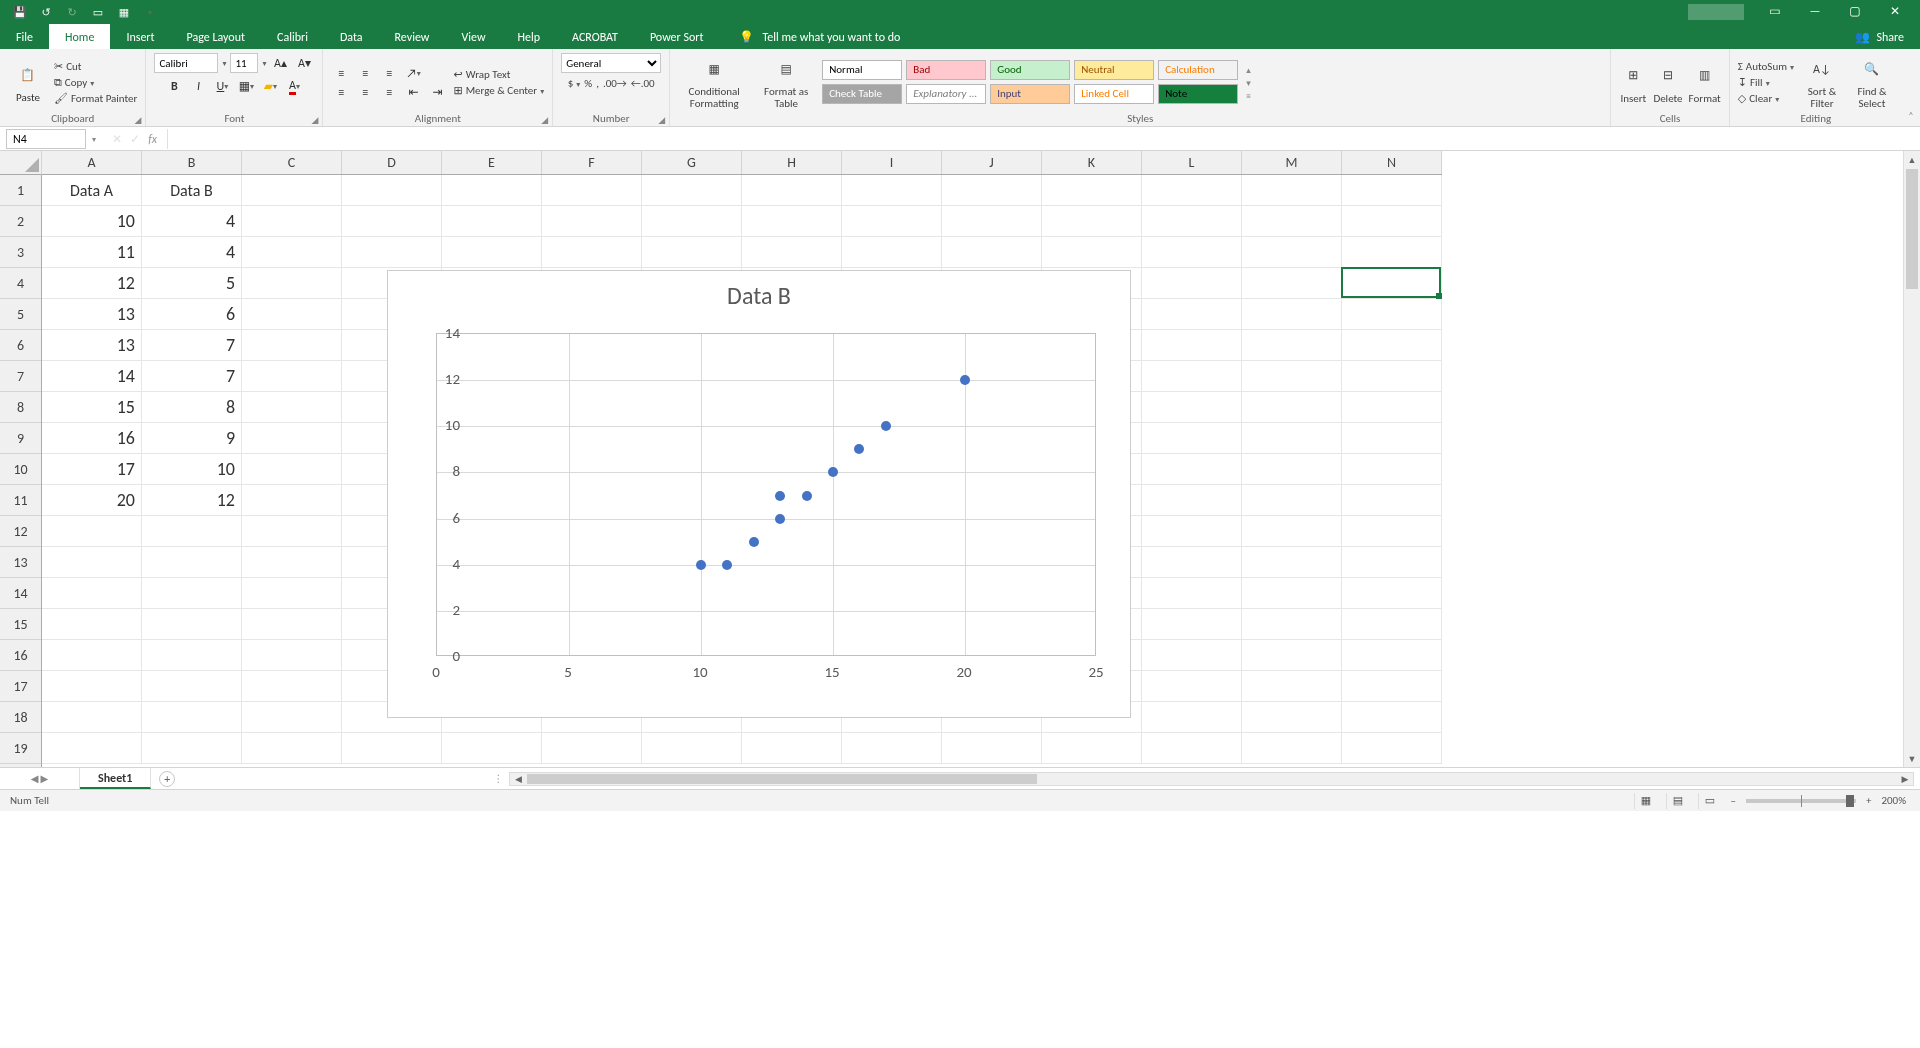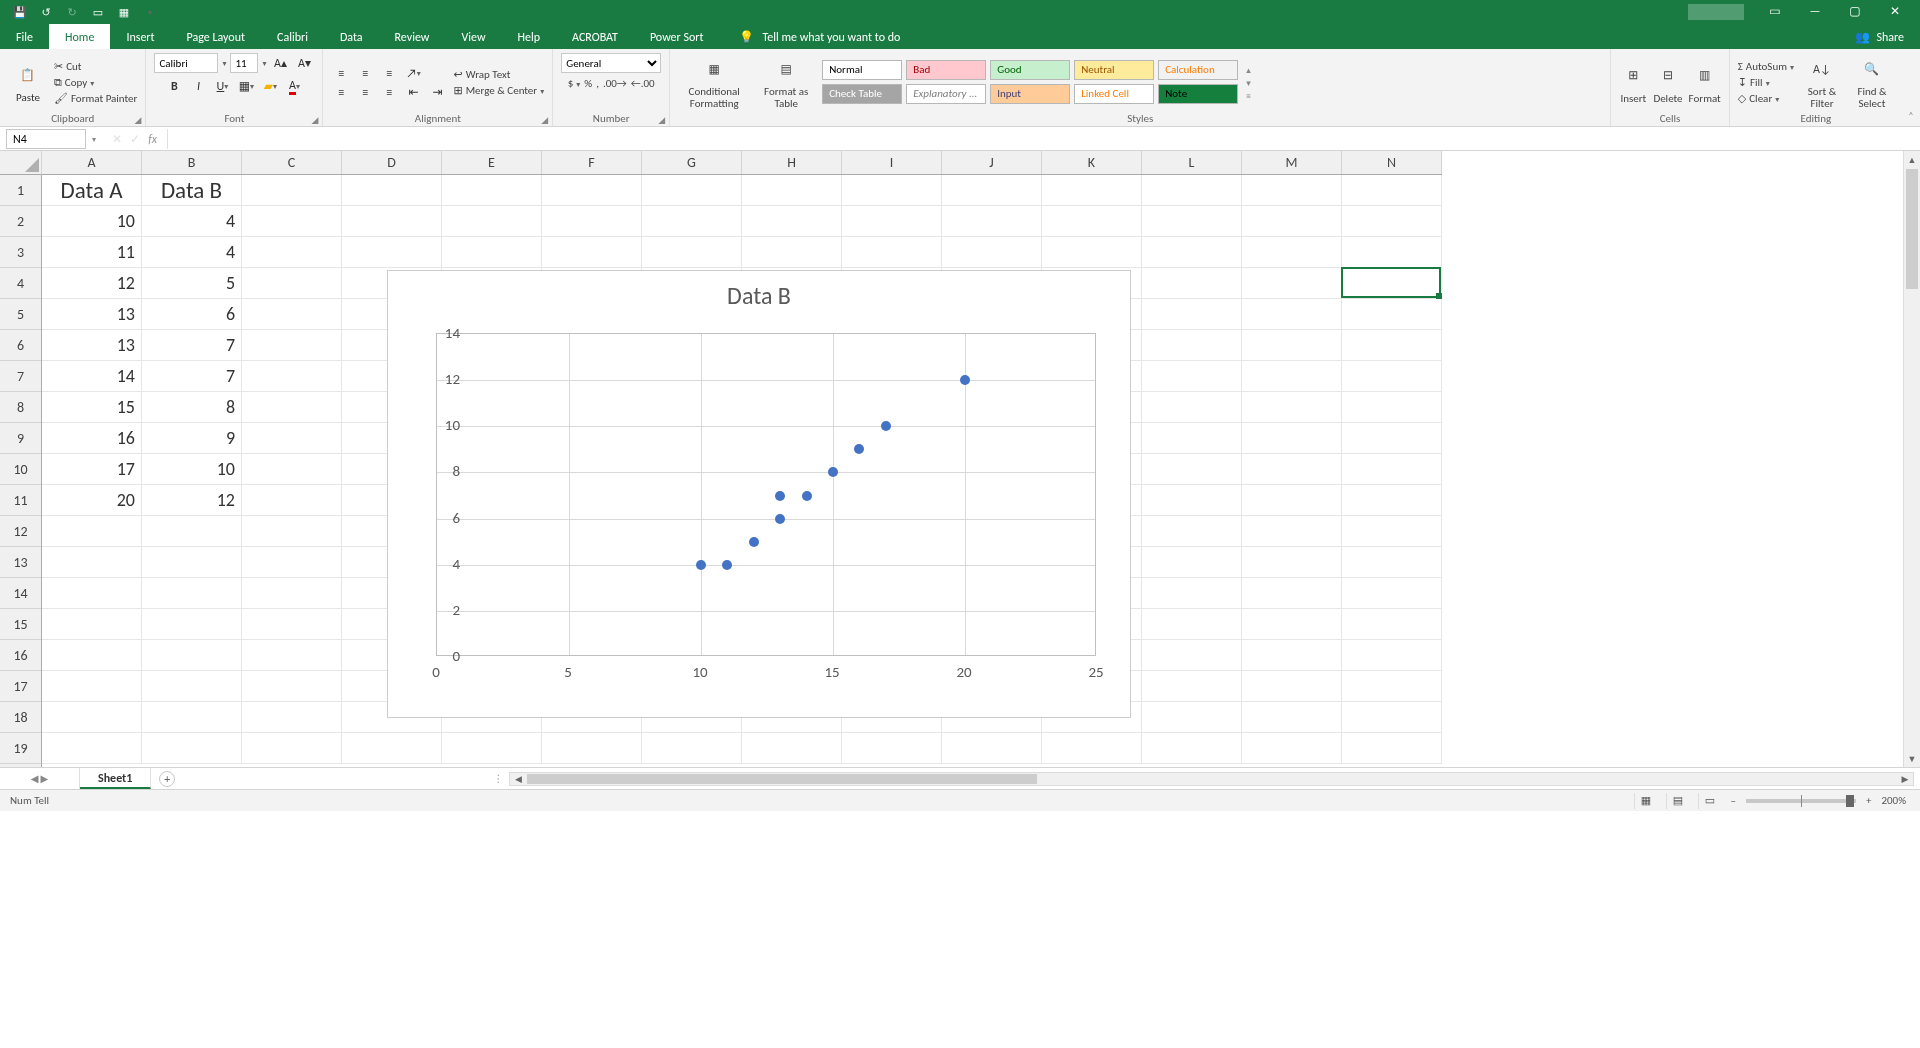--- a/index.html
+++ b/index.html
@@ -70,21 +70,21 @@
 #sheet { position: relative; height: 616px; background: #fff; display: flex; }
 #corner { width: 42px; height: 24px; background: #f0f0f0; border-right: 1px solid #d4d4d4; border-bottom: 1px solid #aaa; position:relative;}
 #corner:after{content:"";position:absolute;right:2px;bottom:2px;width:0;height:0;border-left:14px solid transparent;border-bottom:14px solid #b0b0b0;}
 #colhdr { height: 24px; display: flex; background: #f0f0f0; border-bottom: 1px solid #aaa; }
 #colhdr .ch { border-right: 1px solid #d4d4d4; display: flex; align-items:center; justify-content:center; font-size: 14px; color:#444; }
 #rowhdr { width: 42px; background: #f0f0f0; border-right: 1px solid #aaa; }
 #rowhdr .rh { height: 31px; border-bottom: 1px solid #d4d4d4; display: flex; align-items:center; justify-content:center; font-size: 14px; color:#444;}
 #cells { position: relative; }
 .row { display: flex; height: 31px; }
 .cell { width: 100px; height: 31px; border-right: 1px solid #e6e6e6; border-bottom: 1px solid #e6e6e6; padding: 0 6px; display:flex; align-items:center; justify-content:flex-end; font-size: 18px; font-family: Calibri, sans-serif; }
-.cell.hleft { justify-content:center; font-size:23px;}
+.cell.hleft { justify-content:center; font-size:16px;}
 #selected-cell { position:absolute; border: 2px solid #197b42; pointer-events:none; }
 #selected-cell:after{content:"";position:absolute;right:-3px;bottom:-3px;width:6px;height:6px;background:#197b42;}
 
 
 #chart-obj { position:absolute; left:345px; top:95px; width:744px; height:448px; background:#fff; border:1px solid #ccc; }
 #chart-title { text-align:center; font-size:24px; color:#595959; padding-top:10px; font-family: Calibri; }
 #plot-area { position:absolute; left:48px; top:62px; width:660px; height:323px; border:1px solid #bfbfbf; }
 .hgl { position:absolute; left:0; right:0; border-top:1px solid #d9d9d9; }
 .vgl { position:absolute; top:0; bottom:0; border-left:1px solid #d9d9d9; }
 .ytick { position:absolute; right: 670px; font-size:15px; color:#595959; transform: translateY(-50%); font-family: Calibri; text-align:right; width:30px;}

